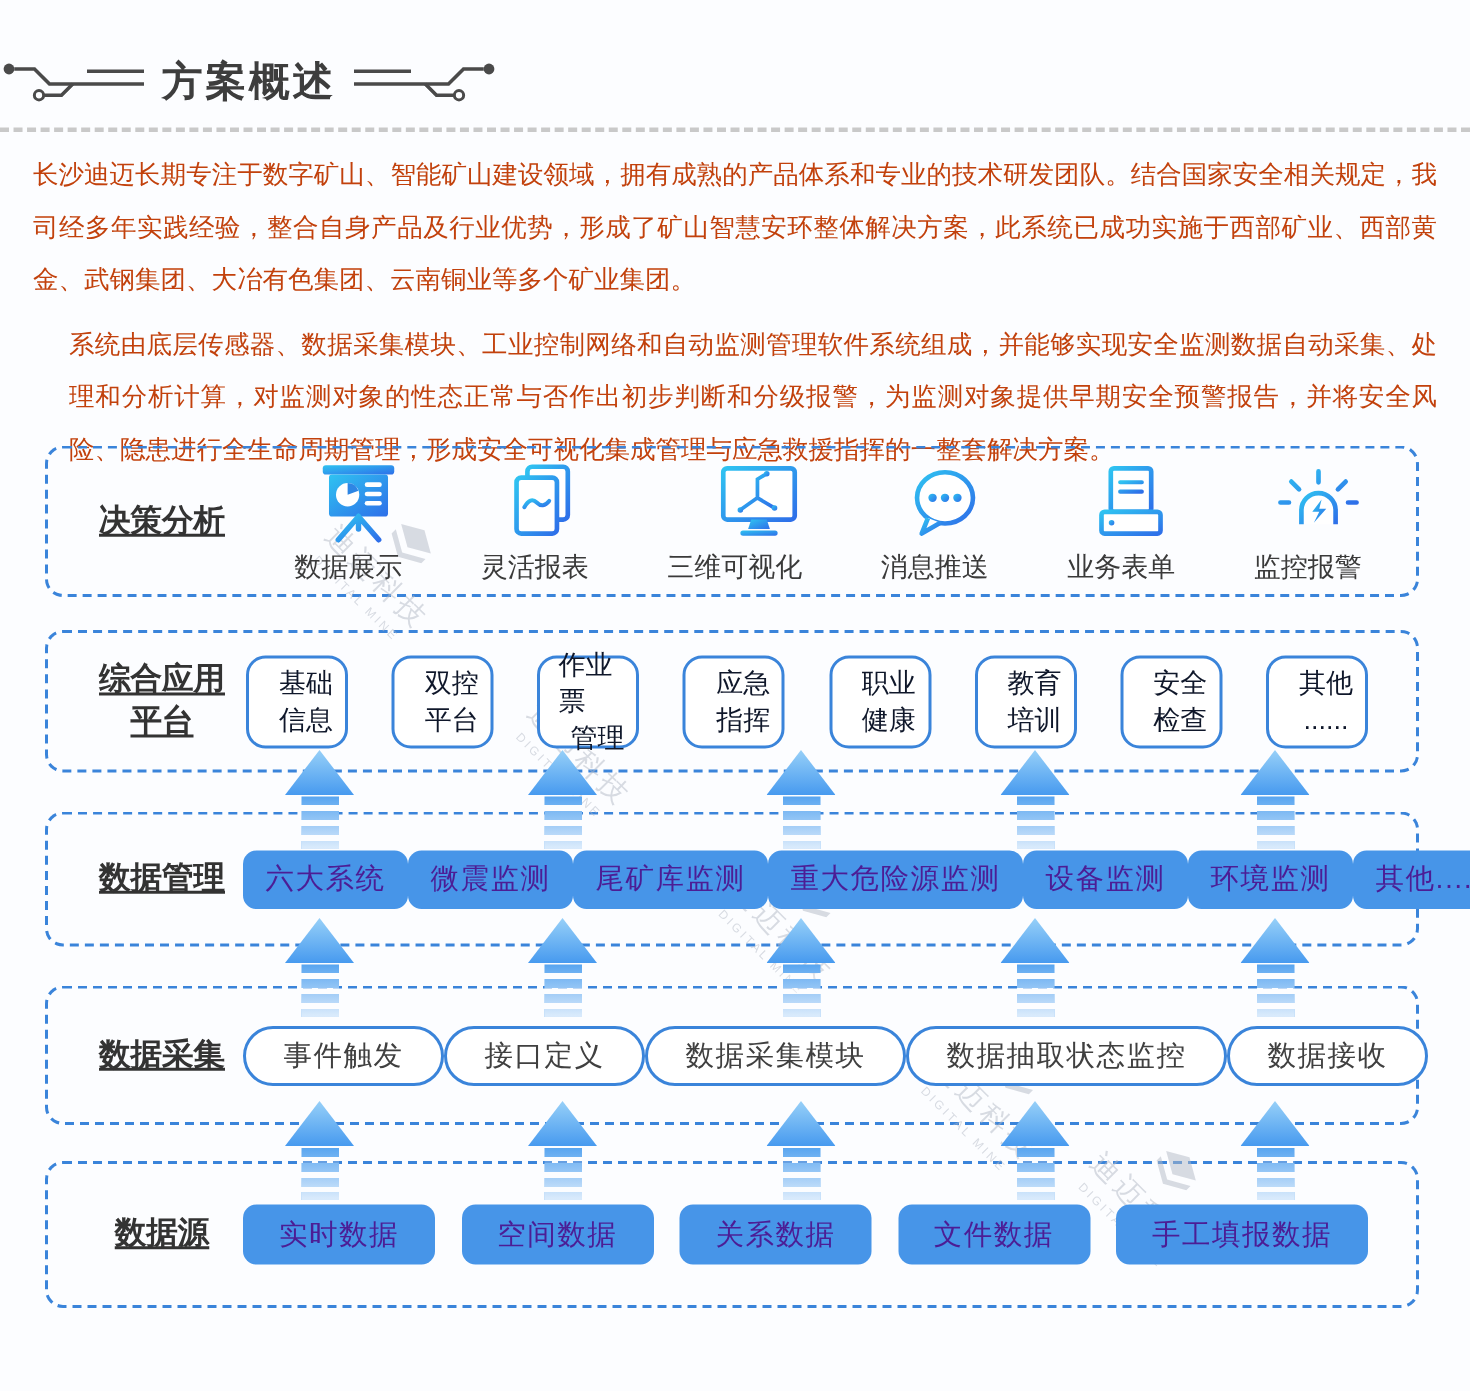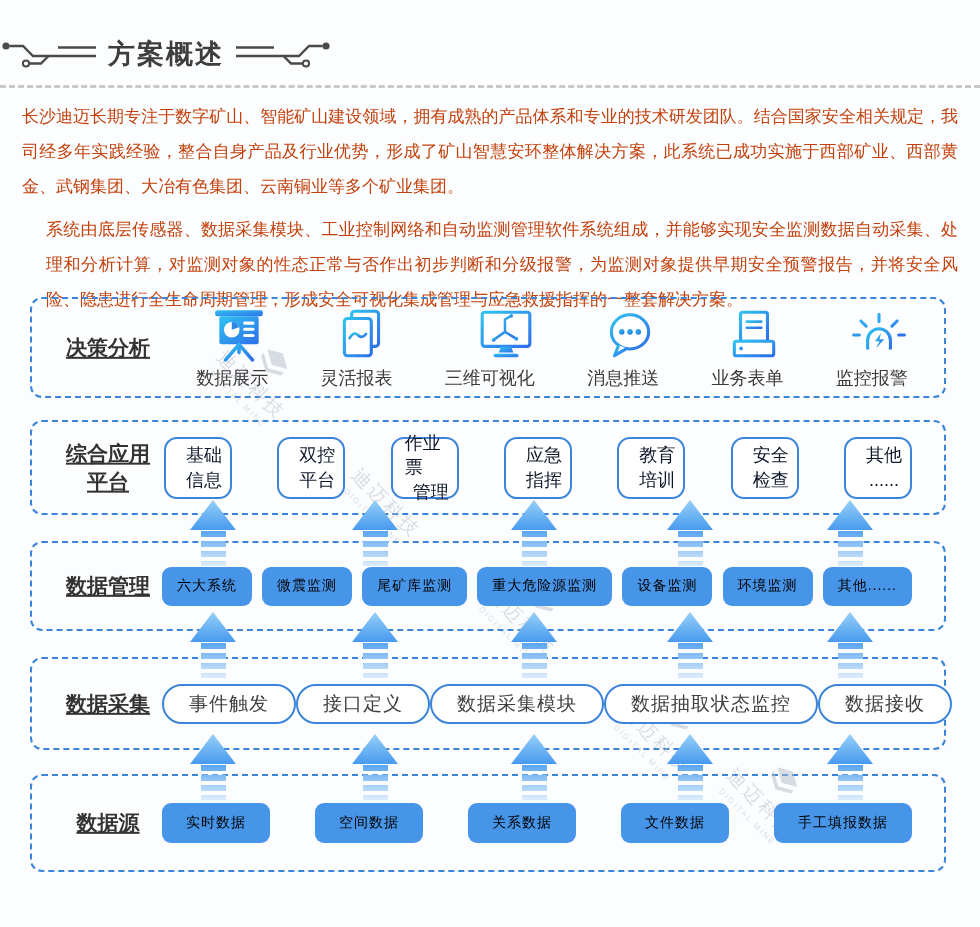--- a/index.html
+++ b/index.html
@@ -28,21 +28,21 @@
   .layer-label{position:absolute;left:14px;top:50%;transform:translateY(-50%);width:124px;text-align:center;font-size:21px;font-weight:bold;color:#333;line-height:1.35;z-index:3;text-decoration:underline;}
   .layer-items{position:absolute;left:130px;right:32px;top:0;bottom:0;display:flex;align-items:center;justify-content:space-between;z-index:3;}
   
   #layer-decision .layer-items{left:138px;right:10px;justify-content:space-around;}
   .icon-item{display:flex;flex-direction:column;align-items:flex-end;gap:2px;}
   .icon-item svg{width:58px;height:58px;display:block;}
   .icon-label{font-size:18px;color:#3a3a3a;}
   
   .pbox{width:68px;height:62px;border:2px solid #3a84da;border-radius:13px;background:#fff;display:flex;flex-direction:column;justify-content:center;align-items:center;font-size:18px;color:#0f172a;line-height:1.35;box-sizing:border-box;padding-left:12px;}
   
-  .bluebtn{background:#4795e8;color:#000000;font-size:14px;height:39px;display:flex;align-items:center;justify-content:center;border-radius:9px;padding:0 15px;white-space:nowrap;letter-spacing:1px;}
+  .bluebtn{background:#4795e8;color:#4c1d95;font-size:19px;height:39px;display:flex;align-items:center;justify-content:center;border-radius:9px;padding:0 15px;white-space:nowrap;letter-spacing:1px;}
   #layer-source .bluebtn{padding:0 24px;height:40px;}
   
   .obox{border:2px solid #3a84da;border-radius:20px;background:#fff;font-size:19px;color:#404040;height:40px;display:flex;align-items:center;padding:0 25px;white-space:nowrap;box-sizing:border-box;letter-spacing:1px;}
   
   .arrow{position:absolute;width:46px;z-index:5;}
   .a-head{width:46px;height:30px;background:linear-gradient(180deg,#97d0f8,#479aef);clip-path:polygon(50% 0,100% 100%,0 100%);}
   .a-tail{width:25px;height:35px;margin:1px auto 0;
     background:
       linear-gradient(180deg,rgba(252,253,255,0) 0%,rgba(252,253,255,0.78) 96%),
       repeating-linear-gradient(180deg,#58a5f0 0px,#58a5f0 6px,rgba(0,0,0,0) 6px,rgba(0,0,0,0) 10px);}
@@ -215,20 +215,24 @@
         <span>双控</span>
         <span>平台</span>
       </div>
     <div class="pbox">
         <span>作业票</span>
         <span>管理</span>
       </div>
     <div class="pbox">
         <span>应急</span>
         <span>指挥</span>
+      </div>
+    <div class="pbox">
+        <span>职业</span>
+        <span>健康</span>
       </div>
     <div class="pbox">
         <span>教育</span>
         <span>培训</span>
       </div>
     <div class="pbox">
         <span>安全</span>
         <span>检查</span>
       </div>
     <div class="pbox">

